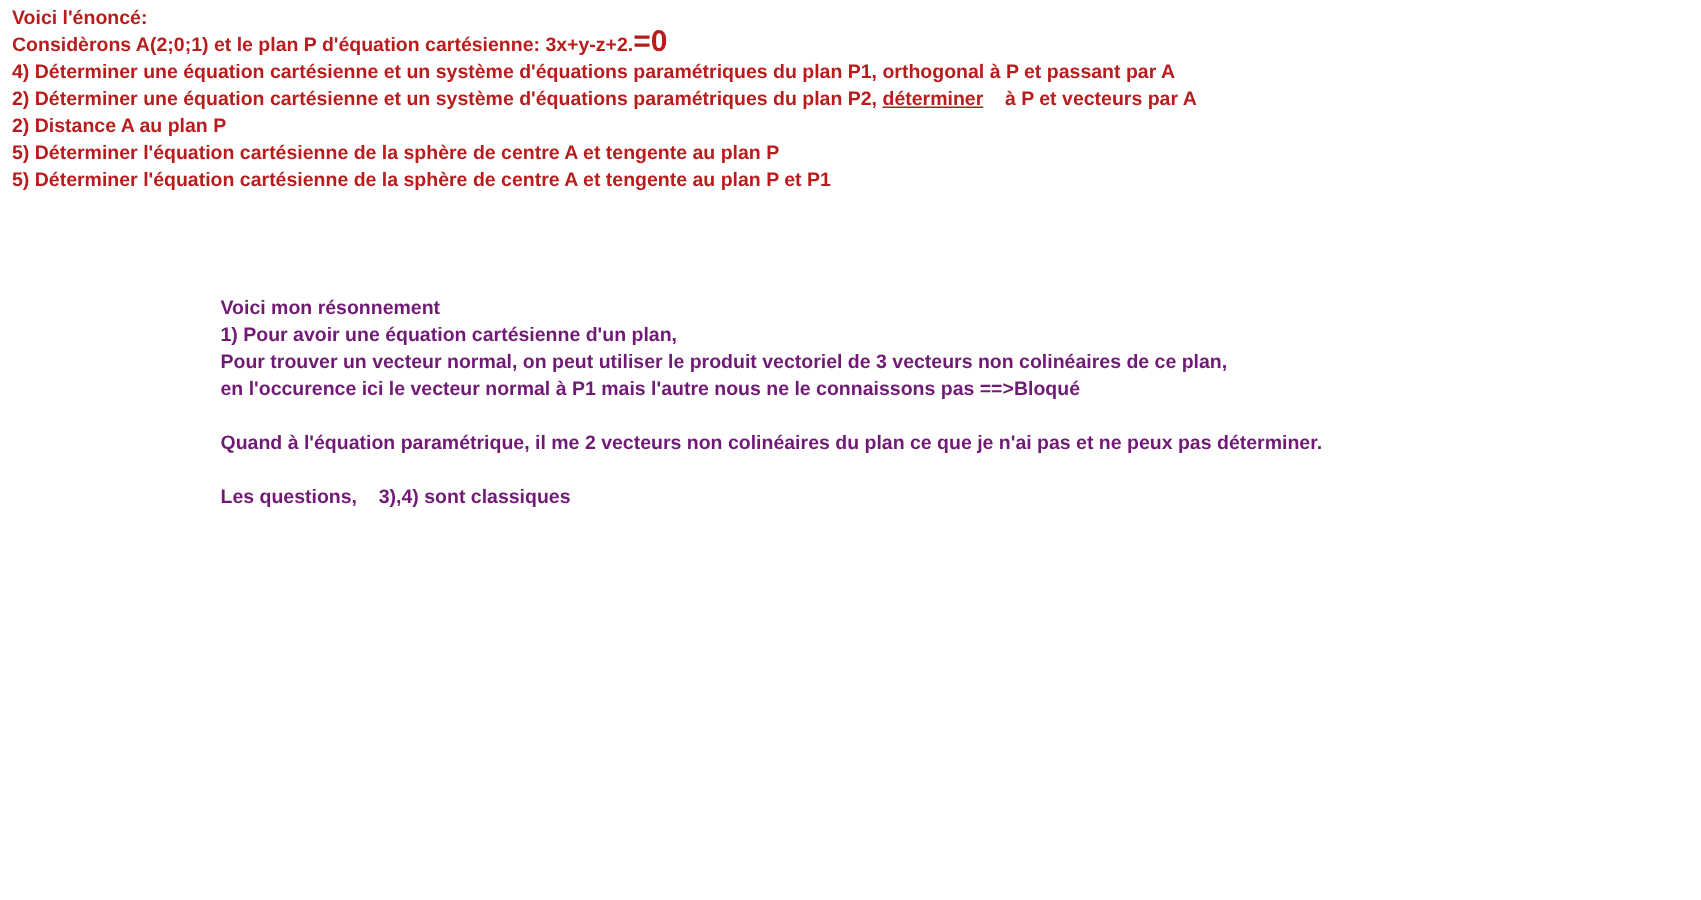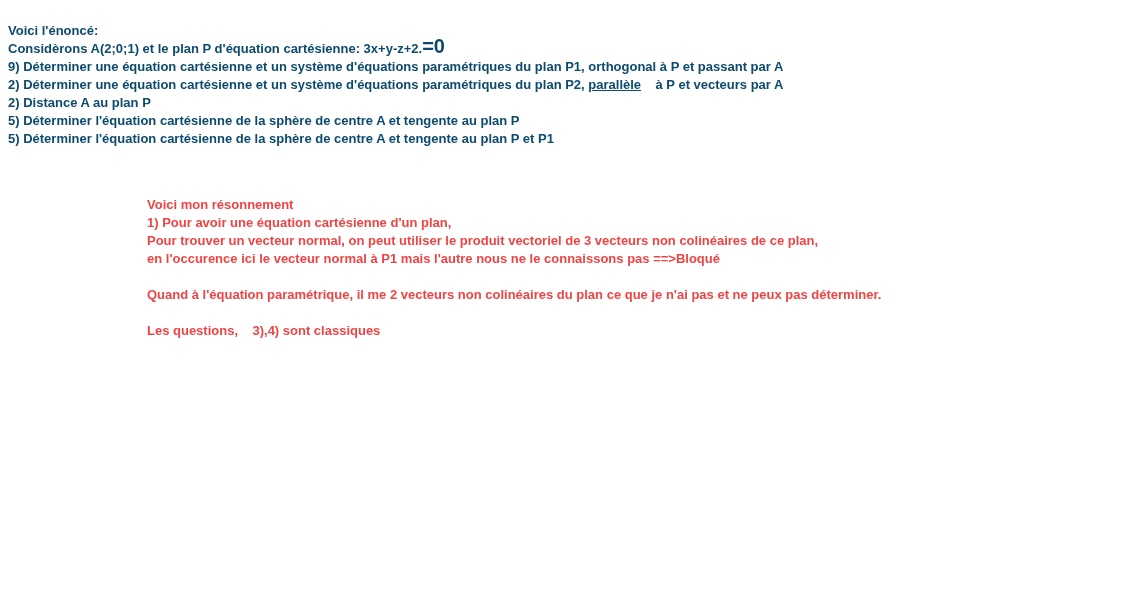--- a/index.html
+++ b/index.html
@@ -18,47 +18,47 @@
     font-size: 13px;
   }
   .textline {
     line-height: 18px;
     min-height: 18px;
     white-space: pre;
   }
   .enonce {
     position: absolute;
     left: 8px;
-    top: 22px;
-    color: #0c4a6e;
+    top: 3px;
+    color: #b91c1c;
   }
   .big-eq {
     font-size: 20px;
     line-height: 0;
   }
   .underlined {
     text-decoration: underline;
   }
   .reasoning {
     position: absolute;
     left: 147px;
     top: 196px;
-    color: #ef4444;
+    color: #701a75;
   }
 </style>
 </head>
 <body>
 
 <div id="page">
 
   <div class="enonce">
     <div class="textline">Voici l'énoncé:</div>
     <div class="textline"><span>Considèrons A(2;0;1) et le plan P d'équation cartésienne: 3x+y-z+2.</span><span class="big-eq">=0</span></div>
-    <div class="textline">9) Déterminer une équation cartésienne et un système d'équations paramétriques du plan P1, orthogonal à P et passant par A</div>
-    <div class="textline"><span>2) Déterminer une équation cartésienne et un système d'équations paramétriques du plan P2, </span><span class="underlined">parallèle</span><span>    à P et vecteurs par A</span></div>
+    <div class="textline">4) Déterminer une équation cartésienne et un système d'équations paramétriques du plan P1, orthogonal à P et passant par A</div>
+    <div class="textline"><span>2) Déterminer une équation cartésienne et un système d'équations paramétriques du plan P2, </span><span class="underlined">déterminer</span><span>    à P et vecteurs par A</span></div>
     <div class="textline">2) Distance A au plan P</div>
     <div class="textline">5) Déterminer l'équation cartésienne de la sphère de centre A et tengente au plan P</div>
     <div class="textline">5) Déterminer l'équation cartésienne de la sphère de centre A et tengente au plan P et P1</div>
   </div>
 
   <div class="reasoning">
     <div class="textline">Voici mon résonnement</div>
     <div class="textline">1) Pour avoir une équation cartésienne d'un plan,</div>
     <div class="textline">Pour trouver un vecteur normal, on peut utiliser le produit vectoriel de 3 vecteurs non colinéaires de ce plan,</div>
     <div class="textline">en l'occurence ici le vecteur normal à P1 mais l'autre nous ne le connaissons pas ==&gt;Bloqué</div>

